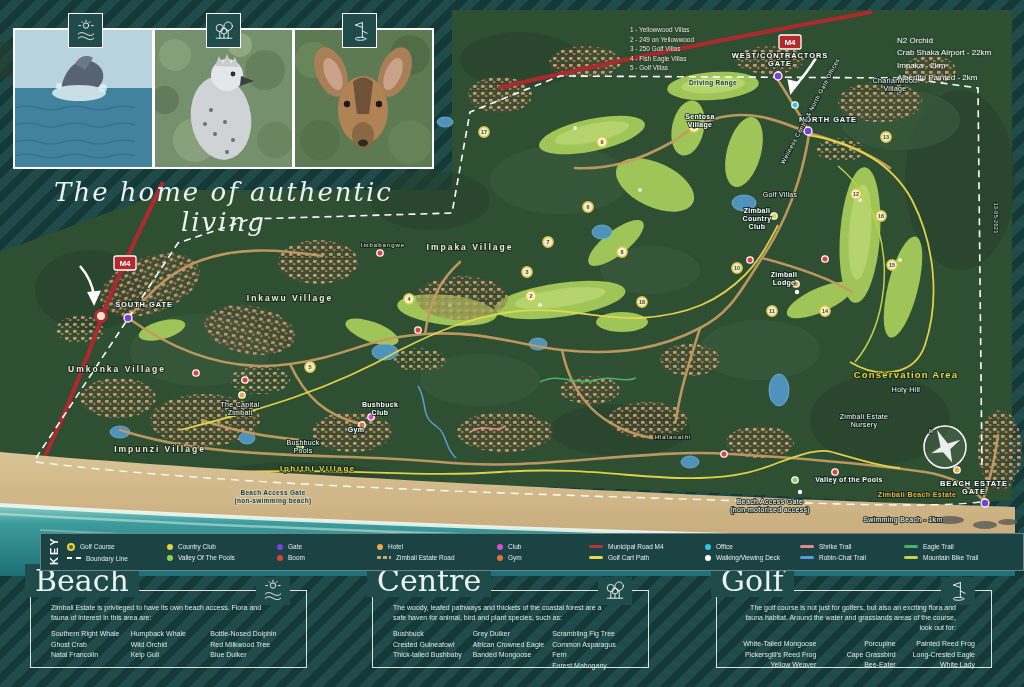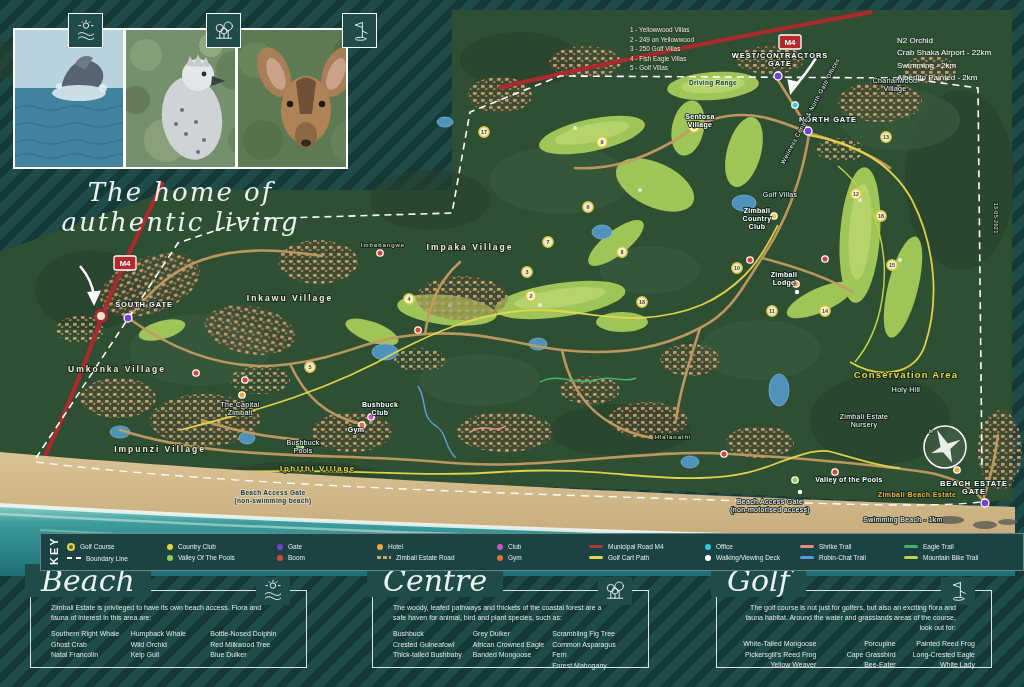--- a/index.html
+++ b/index.html
@@ -18,21 +18,21 @@
   .village-yellow{font-size:8px;letter-spacing:1.6px;fill:#ecd53e;font-weight:700}
   .conservation{fill:#ecd53e;font-weight:700;font-size:9.5px;letter-spacing:1.2px}
   .orange{fill:#f0b43c;font-weight:700;letter-spacing:.4px}
   .dark{fill:#173f40;font-weight:700;font-size:6.5px;stroke:rgba(255,255,255,.30)}
   .rot{font-size:6px;letter-spacing:.5px}
   .rot-sm{font-size:5.5px;opacity:.85}
   .holeNum{font-size:5.5px;font-weight:700;fill:#4a4320;text-anchor:middle;stroke:none}
   .m4txt{font-size:8px;font-weight:700;fill:#fff;text-anchor:middle;stroke:none}
 
   
-  .gallery{position:absolute;left:13px;top:13px;width:335px;z-index:3;}
+  .gallery{position:absolute;left:13px;top:13px;width:421px;z-index:3;}
   .photo-row{margin-top:15px;border:2px solid #fff;background:#fff;display:flex;gap:3px;}
   .photo{width:137px;height:137px;overflow:hidden;position:relative;margin:0;}
   .photo svg{display:block;width:137px;height:137px;}
   .icon-box{position:absolute;top:0;width:33px;height:33px;border:1.5px solid #fff;
     background:#1f4b4a;z-index:4;display:flex;align-items:center;justify-content:center;}
   .icon-box svg, .panel-icon svg{width:24px;height:24px;stroke:#e9f2ef;fill:none;stroke-width:1.6;stroke-linecap:round;stroke-linejoin:round;}
   .ib1{left:55px}.ib2{left:193px}.ib3{left:329px}
   .tagline{margin-top:8px;text-align:center;color:#eaf3f0;font-family:"DejaVu Serif",serif;
     font-style:italic;font-size:26px;letter-spacing:2px;}
 
@@ -53,22 +53,22 @@
   .key-row{display:flex;align-items:center;gap:5px;color:#e6edea;font-size:6.5px;white-space:nowrap;}
   .sw{flex:0 0 auto;display:inline-block;}
   .sw-dot{width:6px;height:6px;border-radius:50%;}
   .sw-golf{width:8px;height:8px;border-radius:50%;border:2px solid #e8d23c;background:rgba(232,210,60,.25);box-sizing:border-box;}
   .sw-line{width:14px;height:3px;border-radius:2px;}
   .sw-dash{width:14px;height:3px;background:repeating-linear-gradient(90deg,#c9a36a 0 4px,transparent 4px 6px);}
   .sw-boundary{width:14px;height:2px;background:repeating-linear-gradient(90deg,#fff 0 5px,transparent 5px 9px);}
 
   
   .panel{position:absolute;top:590px;height:78px;border:1px solid rgba(255,255,255,.85);z-index:2;box-sizing:border-box;}
-  .panel-title{position:absolute;top:-27px;left:-6px;padding:0 16px;background:#1f4b4a;
-    color:#eaf3f0;font-family:"DejaVu Serif",serif;font-style:italic;font-size:30px;line-height:1.1;}
+  .panel-title{position:absolute;top:-27px;left:-6px;padding:0 10px;background:#1f4b4a;
+    color:#eaf3f0;font-family:"DejaVu Serif",serif;font-size:30px;line-height:1.1;}
   .panel-icon{position:absolute;top:-14px;right:16px;width:34px;height:28px;background:#1f4b4a;
     display:flex;align-items:center;justify-content:center;}
   .panel-body{padding:12px 16px 0 20px;color:#dfe9e4;font-size:7px;line-height:1.45;}
   .panel-cols{display:flex;margin-top:6px;}
   .panel-col{line-height:1.5;}
 </style>
 </head>
 <body>
 
 <div class="canvas">
@@ -478,21 +478,21 @@
         </svg>
       </figure>
     </div>
     <div class="tagline">The home of authentic living</div>
   </div>
 
   <div class="info info-right">
     <div>N2 Orchid</div>
     <div id="info-right-lines">
         <div>Crab Shaka Airport - 22km</div>
-        <div>Swimming - 2km</div>
+        <div>Impaka - 2km</div>
         <div>Alberlito Painted - 2km</div>
       </div>
   </div>
   <div class="info villa-index" id="villa-index">
       <div>1 - Yellowwood Villas</div>
       <div>2 - 249 on Yellowwood</div>
       <div>3 - 250 Golf Villas</div>
       <div>4 - Fish Eagle Villas</div>
       <div>5 - Golf Villas</div>
     </div>

